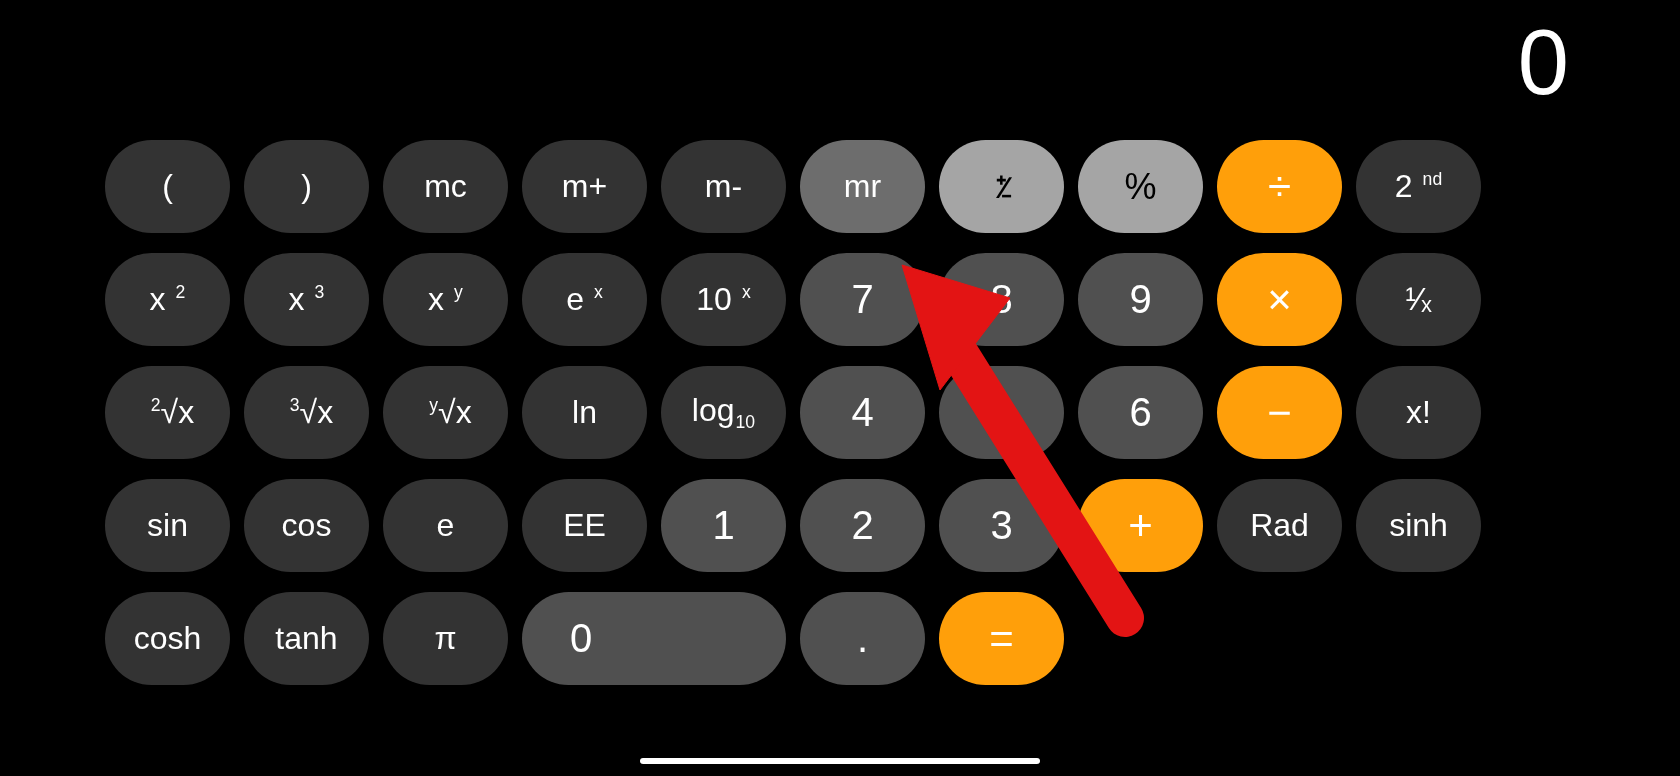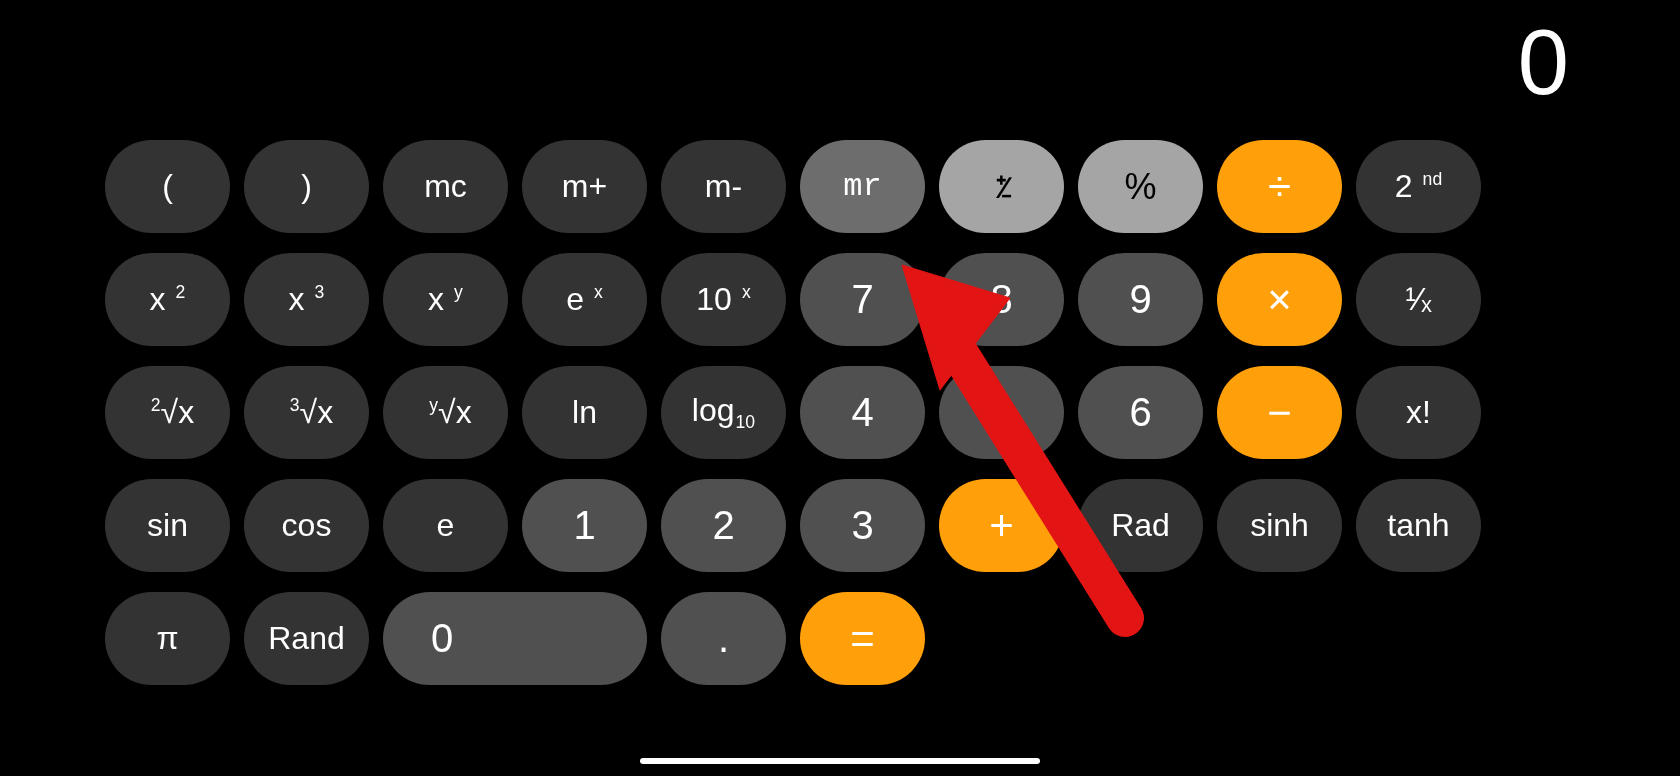--- a/index.html
+++ b/index.html
@@ -41,21 +41,21 @@
     border-radius:48px;
     font-size:32px;
     font-weight:500;
     user-select:none;
     cursor:pointer;
     position:relative;
   }
   .dark{background:var(--btn-dark);color:var(--btn-dark-text);font-weight:400;}
   .light{background:var(--btn-light);color:var(--btn-light-text);}
   .orange{background:var(--btn-orange);color:var(--btn-orange-text);font-size:42px;}
-  .mr{background:var(--btn-mr);color:#fff;font-family:Liberation Mono, monospace;}
+  .mr{background:var(--btn-mr);color:#fff;}
   .num{background:var(--btn-num);color:#fff;font-size:40px;}
   .span2{grid-column:span 2;}
   .zero{justify-content:flex-start;padding-left:48px;}
   sup{font-size:0.55em;vertical-align:super;margin-left:10px;}
   sub{font-size:0.55em;vertical-align:sub;margin-left:1px;}
   .pmglyph{font-size:30px;letter-spacing:-5px;font-weight:600;}
   
   .home-indicator{
     position:absolute;
     left:50%;
@@ -133,30 +133,31 @@
       </div>
     <div class="btn num">4</div>
     <div class="btn num">5</div>
     <div class="btn num">6</div>
     <div class="btn orange">−</div>
 
     <div class="btn dark">x!</div>
     <div class="btn dark">sin</div>
     <div class="btn dark">cos</div>
     <div class="btn dark">e</div>
+    <div class="btn dark">EE</div>
     <div class="btn num">1</div>
     <div class="btn num">2</div>
     <div class="btn num">3</div>
     <div class="btn orange">+</div>
 
     <div class="btn dark">Rad</div>
     <div class="btn dark">sinh</div>
+    <div class="btn dark">cosh</div>
     <div class="btn dark">tanh</div>
     <div class="btn dark">π</div>
-    <div class="btn dark">Rand</div>
     <div class="btn num span2 zero">0</div>
     <div class="btn num">.</div>
     <div class="btn orange">=</div>
 
   </div>
 
   <svg class="arrow" width="1680" height="776" viewBox="0 0 1680 776">
     <g fill="#e31414" stroke="#e31414">
       <line x1="1125" y1="618" x2="945" y2="330" stroke-width="38" stroke-linecap="round"></line>
       <polygon points="902,265 1010,298 940,390"></polygon>

